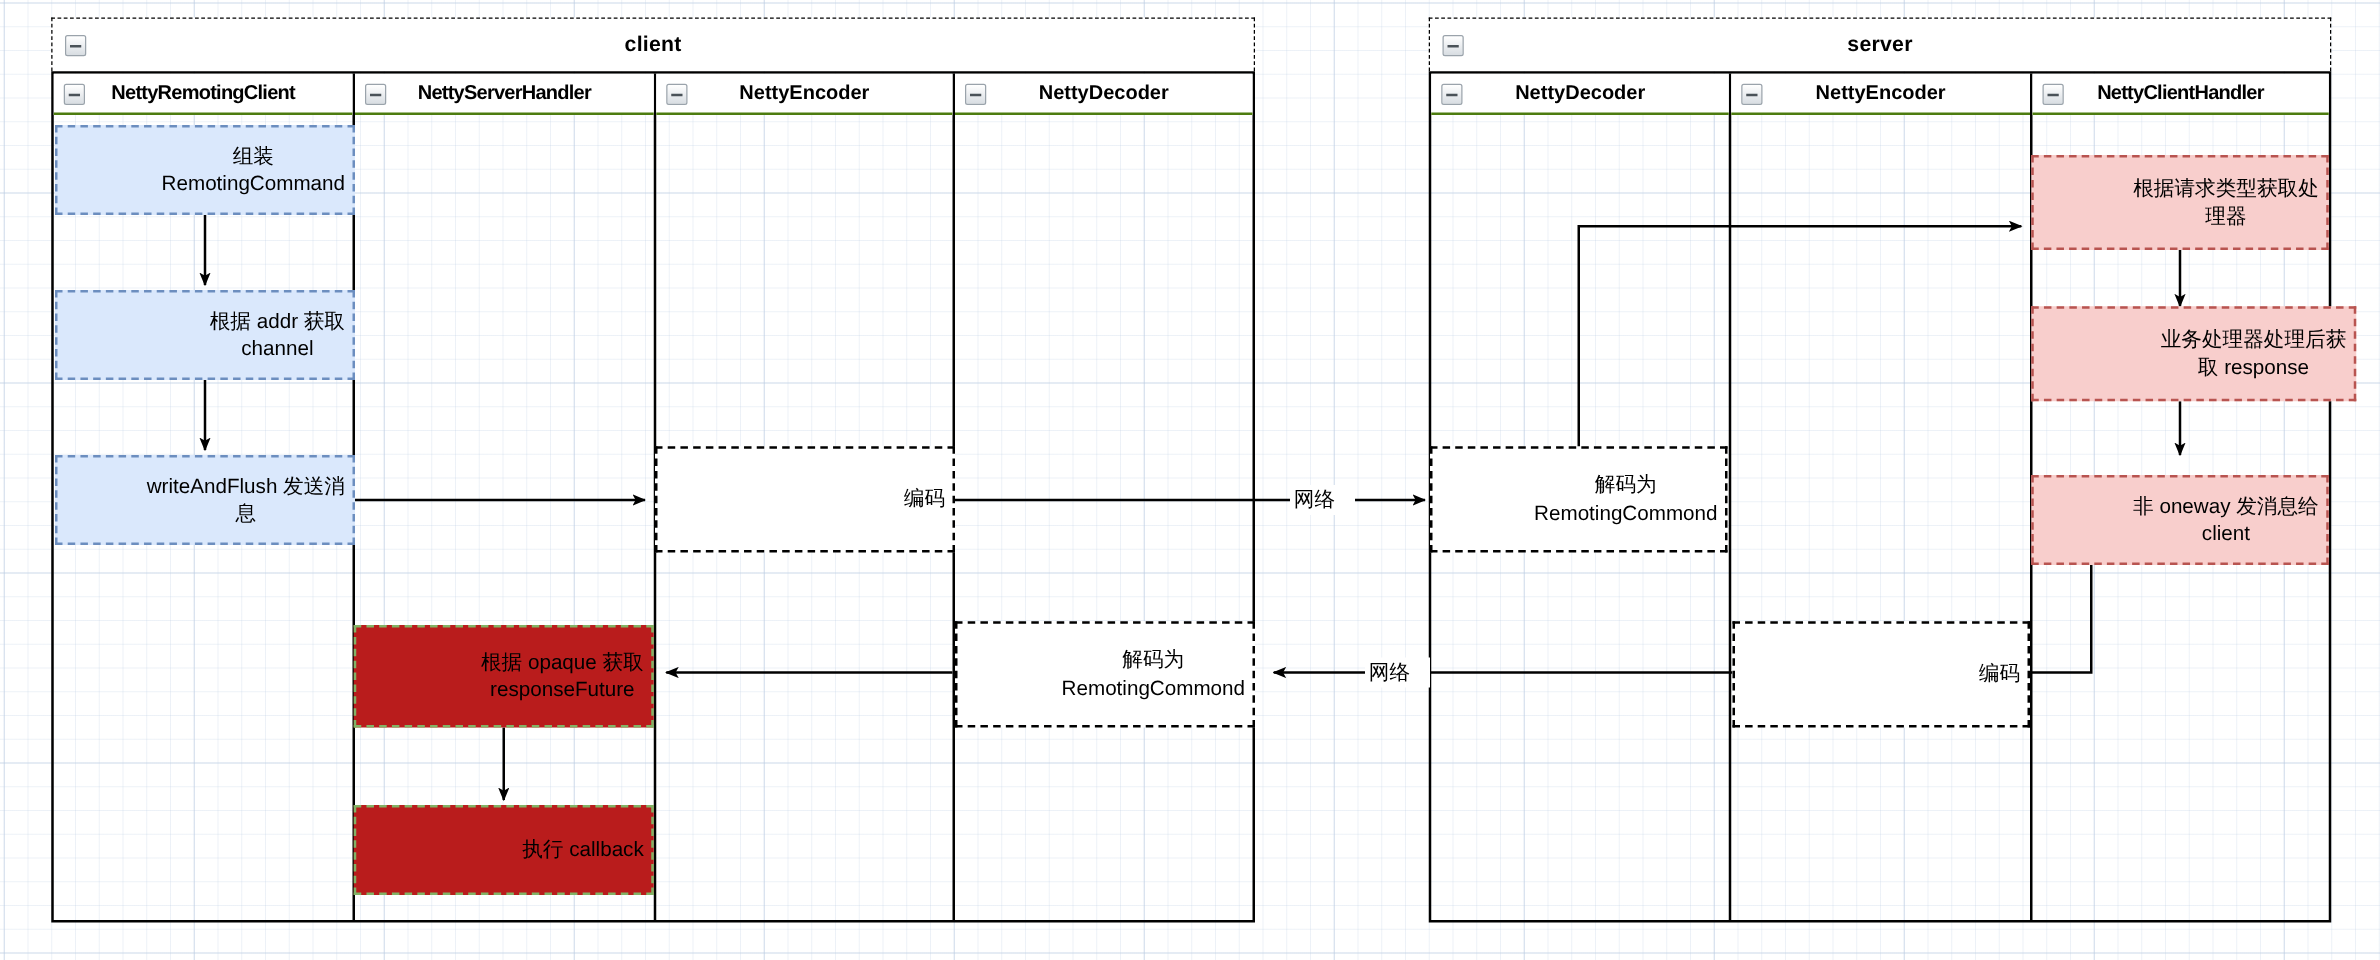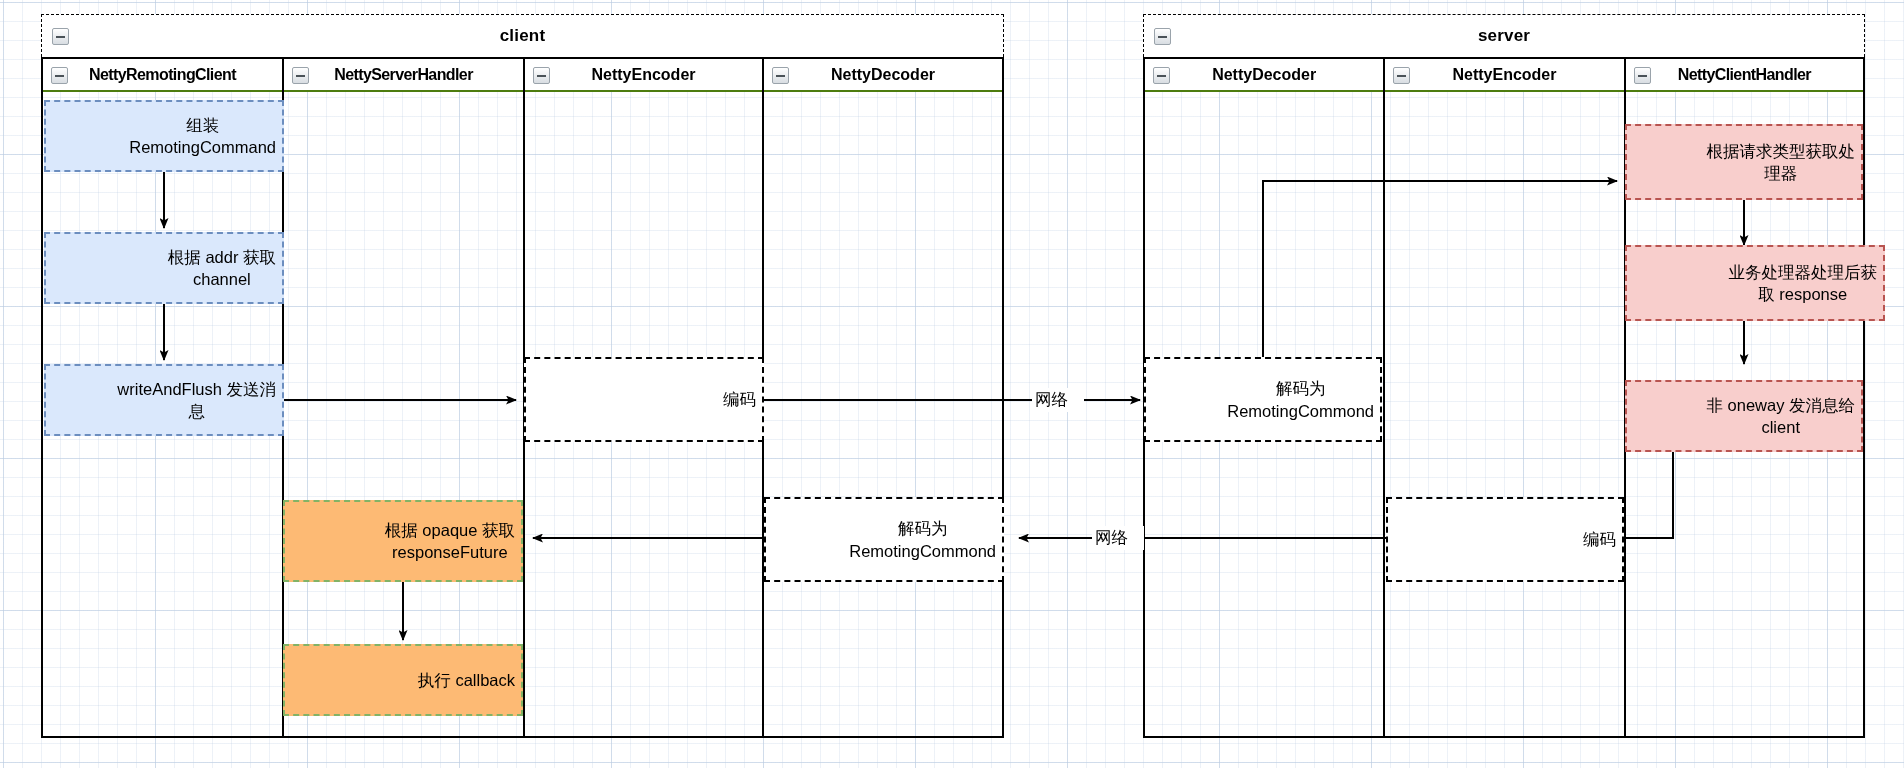--- a/index.html
+++ b/index.html
@@ -69,21 +69,21 @@
   .lane-head .collapse{left:8px;top:8px;}
 
   
   .node{
     position:absolute;box-sizing:border-box;
     display:flex;align-items:center;justify-content:flex-end;
     text-align:center;font-size:16.5px;line-height:1.35;color:#000;
     padding:2px 6px;
   }
   .node-blue{background:#dae8fc;border:2px dashed #6c8ebf;}
-  .node-green{background:#fdba74;border:2px dashed #82b366;}
+  .node-green{background:#b91c1c;border:2px dashed #82b366;}
   .node-pink{background:#f8cecc;border:2px dashed #b85450;}
   .node-white{background:#ffffff;border:2px dashed #000000;}
 
   .edge-label{
     position:absolute;background:#ffffff;padding:0 3px;
     font-size:16.5px;color:#000;white-space:nowrap;
     display:flex;align-items:center;
   }
 </style>
 </head>

